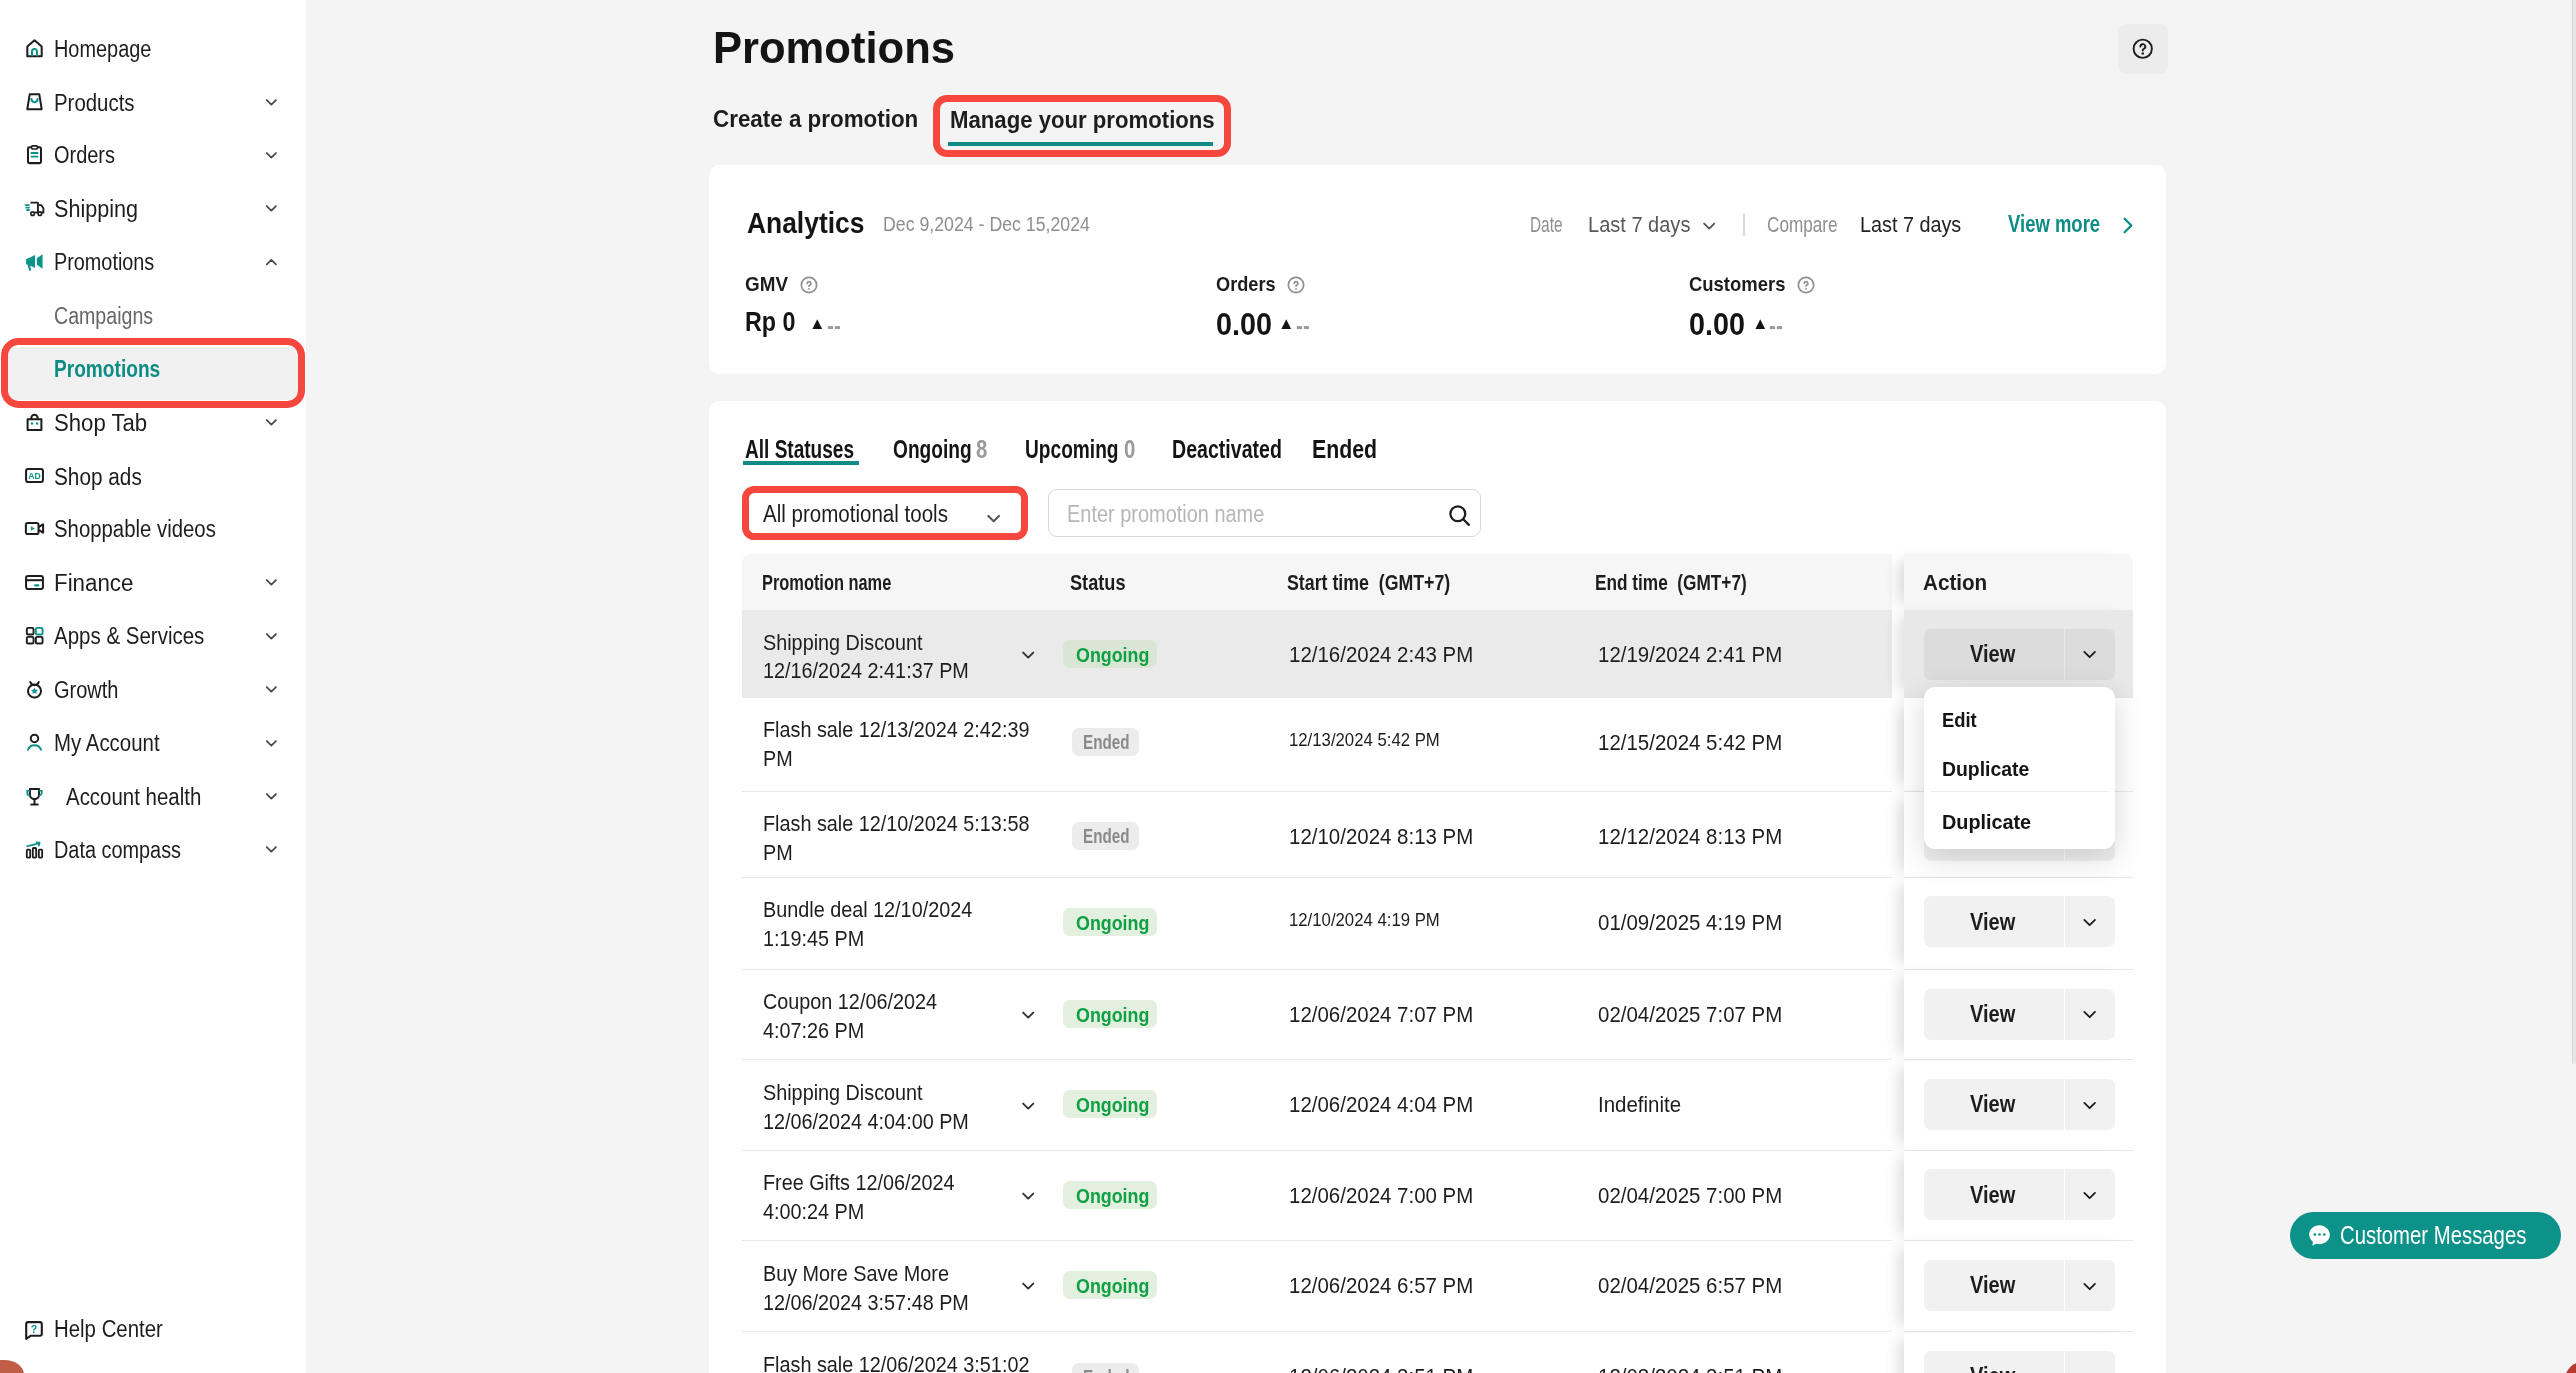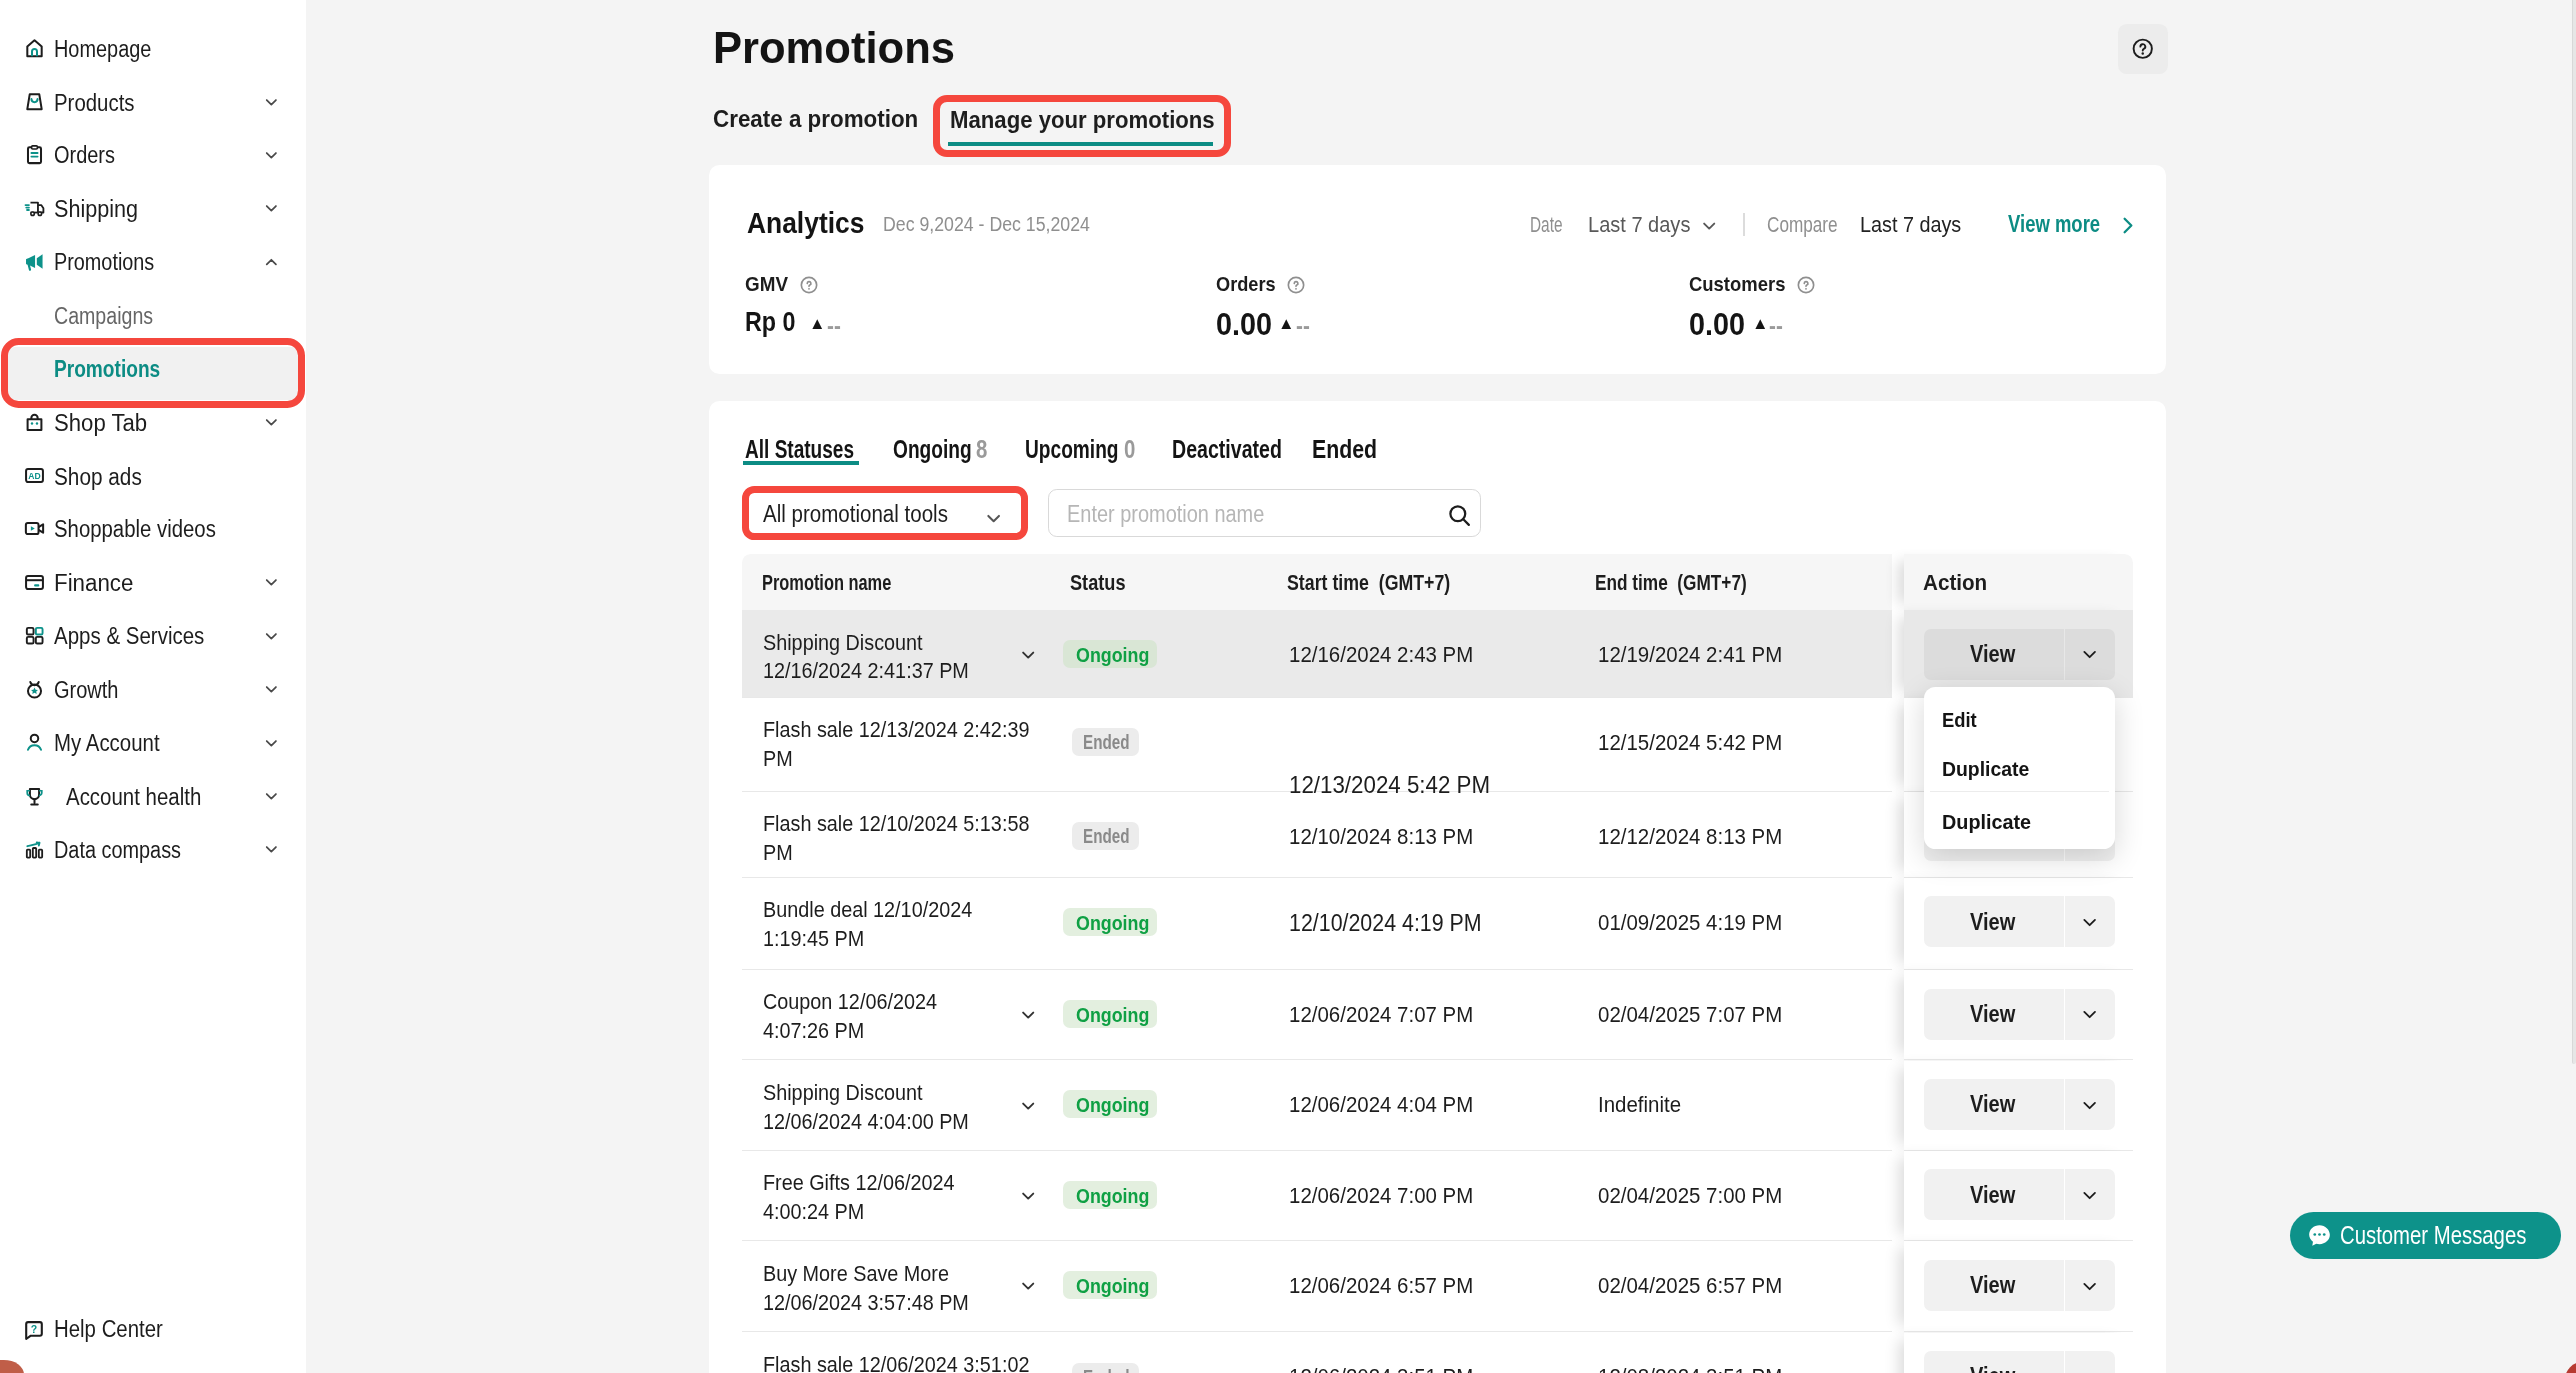--- a/index.html
+++ b/index.html
@@ -229,35 +229,35 @@
     </svg>
 <div class="a" style="left:1063px;top:640px;width:94px;height:28px;background:#d9e6d5;border-radius:7px;"></div>
 <div class="t" style="left:1076px;top:642px;font-size:21px;color:#0fa044;z-index:1;font-weight:700;"><span style="transform:scaleX(0.85);">Ongoing</span></div>
 <div class="t" style="left:1289px;top:642px;font-size:22px;color:#1d1d1d;z-index:1;"><span style="transform:scaleX(0.93);">12/16/2024 2:43 PM</span></div>
 <div class="t" style="left:1598px;top:642px;font-size:22px;color:#1d1d1d;z-index:1;"><span style="transform:scaleX(0.93);">12/19/2024 2:41 PM</span></div>
 <div class="a" style="left:742px;top:698px;width:1150px;height:94px;background:#ffffff;border-bottom:0.9px solid #e8e8e8;"></div>
 <div class="t" style="left:763px;top:717px;font-size:22px;color:#1d1d1d;z-index:1;"><span style="transform:scaleX(0.9);">Flash sale 12/13/2024 2:42:39</span></div>
 <div class="t" style="left:763px;top:746px;font-size:22px;color:#1d1d1d;z-index:1;"><span style="transform:scaleX(0.9);">PM</span></div>
 <div class="a" style="left:1072px;top:728px;width:67px;height:28px;background:#ececec;border-radius:7px;"></div>
 <div class="t" style="left:1083px;top:730px;font-size:20px;color:#8a8a8a;z-index:1;font-weight:700;"><span style="transform:scaleX(0.76);">Ended</span></div>
-<div class="t" style="left:1289px;top:730px;font-size:24px;color:#1d1d1d;z-index:1;margin-top:41px;"><span style="transform:scaleX(0.93);">12/13/2024 5:42 PM</span></div>
+<div class="t" style="left:1289px;top:730px;font-size:18px;color:#1d1d1d;z-index:1;"><span style="transform:scaleX(0.93);">12/13/2024 5:42 PM</span></div>
 <div class="t" style="left:1598px;top:730px;font-size:22px;color:#1d1d1d;z-index:1;"><span style="transform:scaleX(0.93);">12/15/2024 5:42 PM</span></div>
 <div class="a" style="left:742px;top:792px;width:1150px;height:86px;background:#ffffff;border-bottom:0.9px solid #e8e8e8;"></div>
 <div class="t" style="left:763px;top:811px;font-size:22px;color:#1d1d1d;z-index:1;"><span style="transform:scaleX(0.9);">Flash sale 12/10/2024 5:13:58</span></div>
 <div class="t" style="left:763px;top:840px;font-size:22px;color:#1d1d1d;z-index:1;"><span style="transform:scaleX(0.9);">PM</span></div>
 <div class="a" style="left:1072px;top:822px;width:67px;height:28px;background:#ececec;border-radius:7px;"></div>
 <div class="t" style="left:1083px;top:824px;font-size:20px;color:#8a8a8a;z-index:1;font-weight:700;"><span style="transform:scaleX(0.76);">Ended</span></div>
 <div class="t" style="left:1289px;top:824px;font-size:22px;color:#1d1d1d;z-index:1;"><span style="transform:scaleX(0.93);">12/10/2024 8:13 PM</span></div>
 <div class="t" style="left:1598px;top:824px;font-size:22px;color:#1d1d1d;z-index:1;"><span style="transform:scaleX(0.93);">12/12/2024 8:13 PM</span></div>
 <div class="a" style="left:742px;top:878px;width:1150px;height:92px;background:#ffffff;border-bottom:0.9px solid #e8e8e8;"></div>
 <div class="t" style="left:763px;top:897px;font-size:22px;color:#1d1d1d;z-index:1;"><span style="transform:scaleX(0.9);">Bundle deal 12/10/2024</span></div>
 <div class="t" style="left:763px;top:926px;font-size:22px;color:#1d1d1d;z-index:1;"><span style="transform:scaleX(0.9);">1:19:45 PM</span></div>
 <div class="a" style="left:1063px;top:908px;width:94px;height:28px;background:#e3efdf;border-radius:7px;"></div>
 <div class="t" style="left:1076px;top:910px;font-size:21px;color:#0fa044;z-index:1;font-weight:700;"><span style="transform:scaleX(0.85);">Ongoing</span></div>
-<div class="t" style="left:1289px;top:910px;font-size:23px;color:#1d1d1d;z-index:1;"><span style="transform:scaleX(0.93);">12/10/2024 4:19 PM</span></div>
+<div class="t" style="left:1289px;top:910px;font-size:18px;color:#1d1d1d;z-index:1;"><span style="transform:scaleX(0.93);">12/10/2024 4:19 PM</span></div>
 <div class="t" style="left:1598px;top:910px;font-size:22px;color:#1d1d1d;z-index:1;"><span style="transform:scaleX(0.93);">01/09/2025 4:19 PM</span></div>
 <div class="a" style="left:742px;top:970px;width:1150px;height:90px;background:#ffffff;border-bottom:0.9px solid #e8e8e8;"></div>
 <div class="t" style="left:763px;top:989px;font-size:22px;color:#1d1d1d;z-index:1;"><span style="transform:scaleX(0.9);">Coupon 12/06/2024</span></div>
 <div class="t" style="left:763px;top:1018px;font-size:22px;color:#1d1d1d;z-index:1;"><span style="transform:scaleX(0.9);">4:07:26 PM</span></div>
 <svg class="a" style="left:1019px;top:1006px;width:18.4px;height:18.4px;" viewBox="0 0 20 20" fill="none" stroke="#333" stroke-width="2.1" stroke-linecap="round" stroke-linejoin="round">
       <path d="M4.5 7.2 L10 12.6 L15.5 7.2"></path>
     </svg>
 <div class="a" style="left:1063px;top:1000px;width:94px;height:28px;background:#e3efdf;border-radius:7px;"></div>
 <div class="t" style="left:1076px;top:1002px;font-size:21px;color:#0fa044;z-index:1;font-weight:700;"><span style="transform:scaleX(0.85);">Ongoing</span></div>
 <div class="t" style="left:1289px;top:1002px;font-size:22px;color:#1d1d1d;z-index:1;"><span style="transform:scaleX(0.93);">12/06/2024 7:07 PM</span></div>

